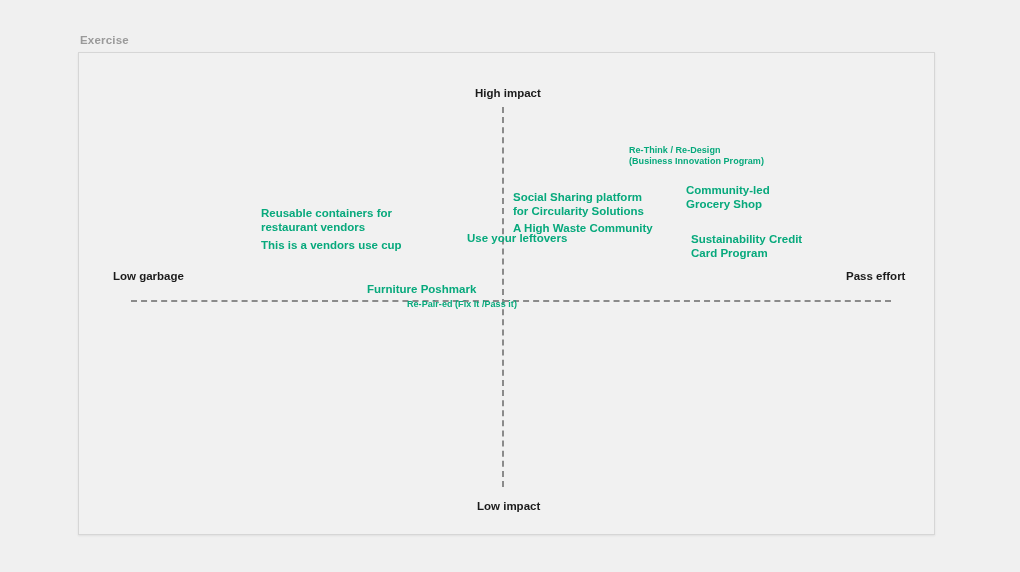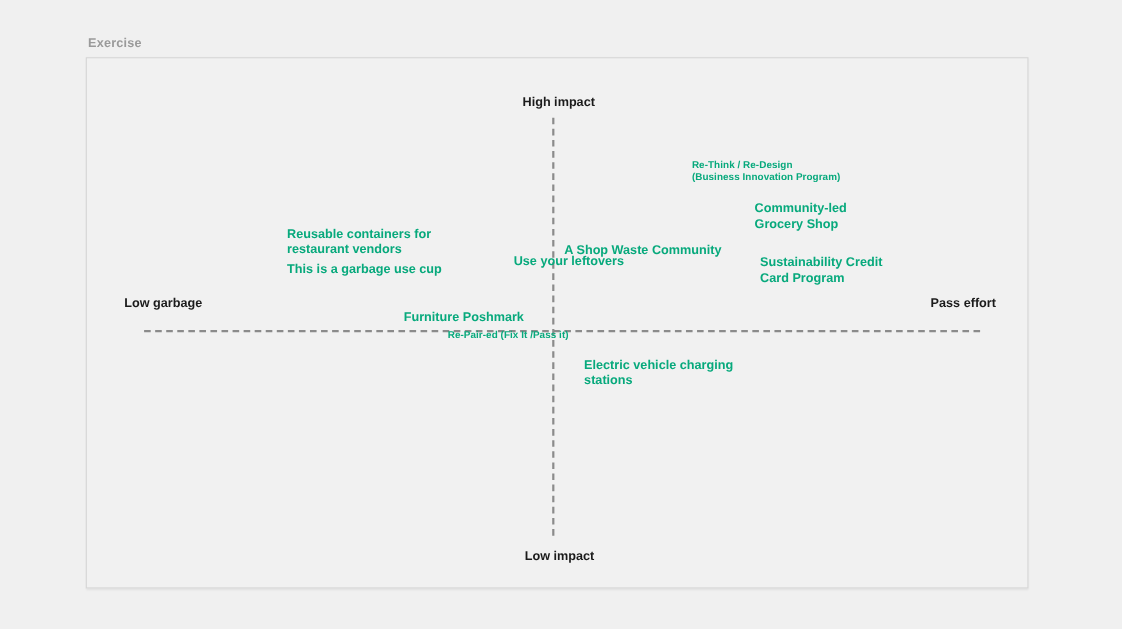--- a/index.html
+++ b/index.html
@@ -109,27 +109,27 @@
   <div class="axis-v"></div>
   <div class="axis-h"></div>
 
   <div class="axis-label" id="label-high-impact">High impact</div>
   <div class="axis-label" id="label-low-impact">Low impact</div>
   <div class="axis-label" id="label-low-effort">Low garbage</div>
   <div class="axis-label" id="label-high-effort">Pass effort</div>
 
   <div class="note md" id="note-reusable-containers">Reusable containers for
 restaurant vendors</div>
-  <div class="note md" id="note-single-use-cup">This is a garbage use cup</div>
-  <div class="note md" id="note-a-less-waste">A Shop Waste Community</div>
+  <div class="note md" id="note-single-use-cup">This is a vendors use cup</div>
+  <div class="note md" id="note-a-less-waste">A High Waste Community</div>
+  <div class="note md" id="note-social-sharing">Social Sharing platform
+for Circularity Solutions</div>
   <div class="note md" id="note-use-your-leftovers">Use your leftovers</div>
   <div class="note md" id="note-community-led-grocery">Community-led
 Grocery Shop</div>
   <div class="note sm" id="note-rethink-redesign">Re-Think / Re-Design
 (Business Innovation Program)</div>
   <div class="note md" id="note-sustainability-credit">Sustainability Credit
 Card Program</div>
   <div class="note md" id="note-furniture-poshmark">Furniture Poshmark</div>
   <div class="note sm" id="note-re-paired">Re-Pair-ed (Fix It /Pass it)</div>
-  <div class="note md" id="note-ev-charging">Electric vehicle charging
-stations</div>
 
 </div>
 
 </body></html>

